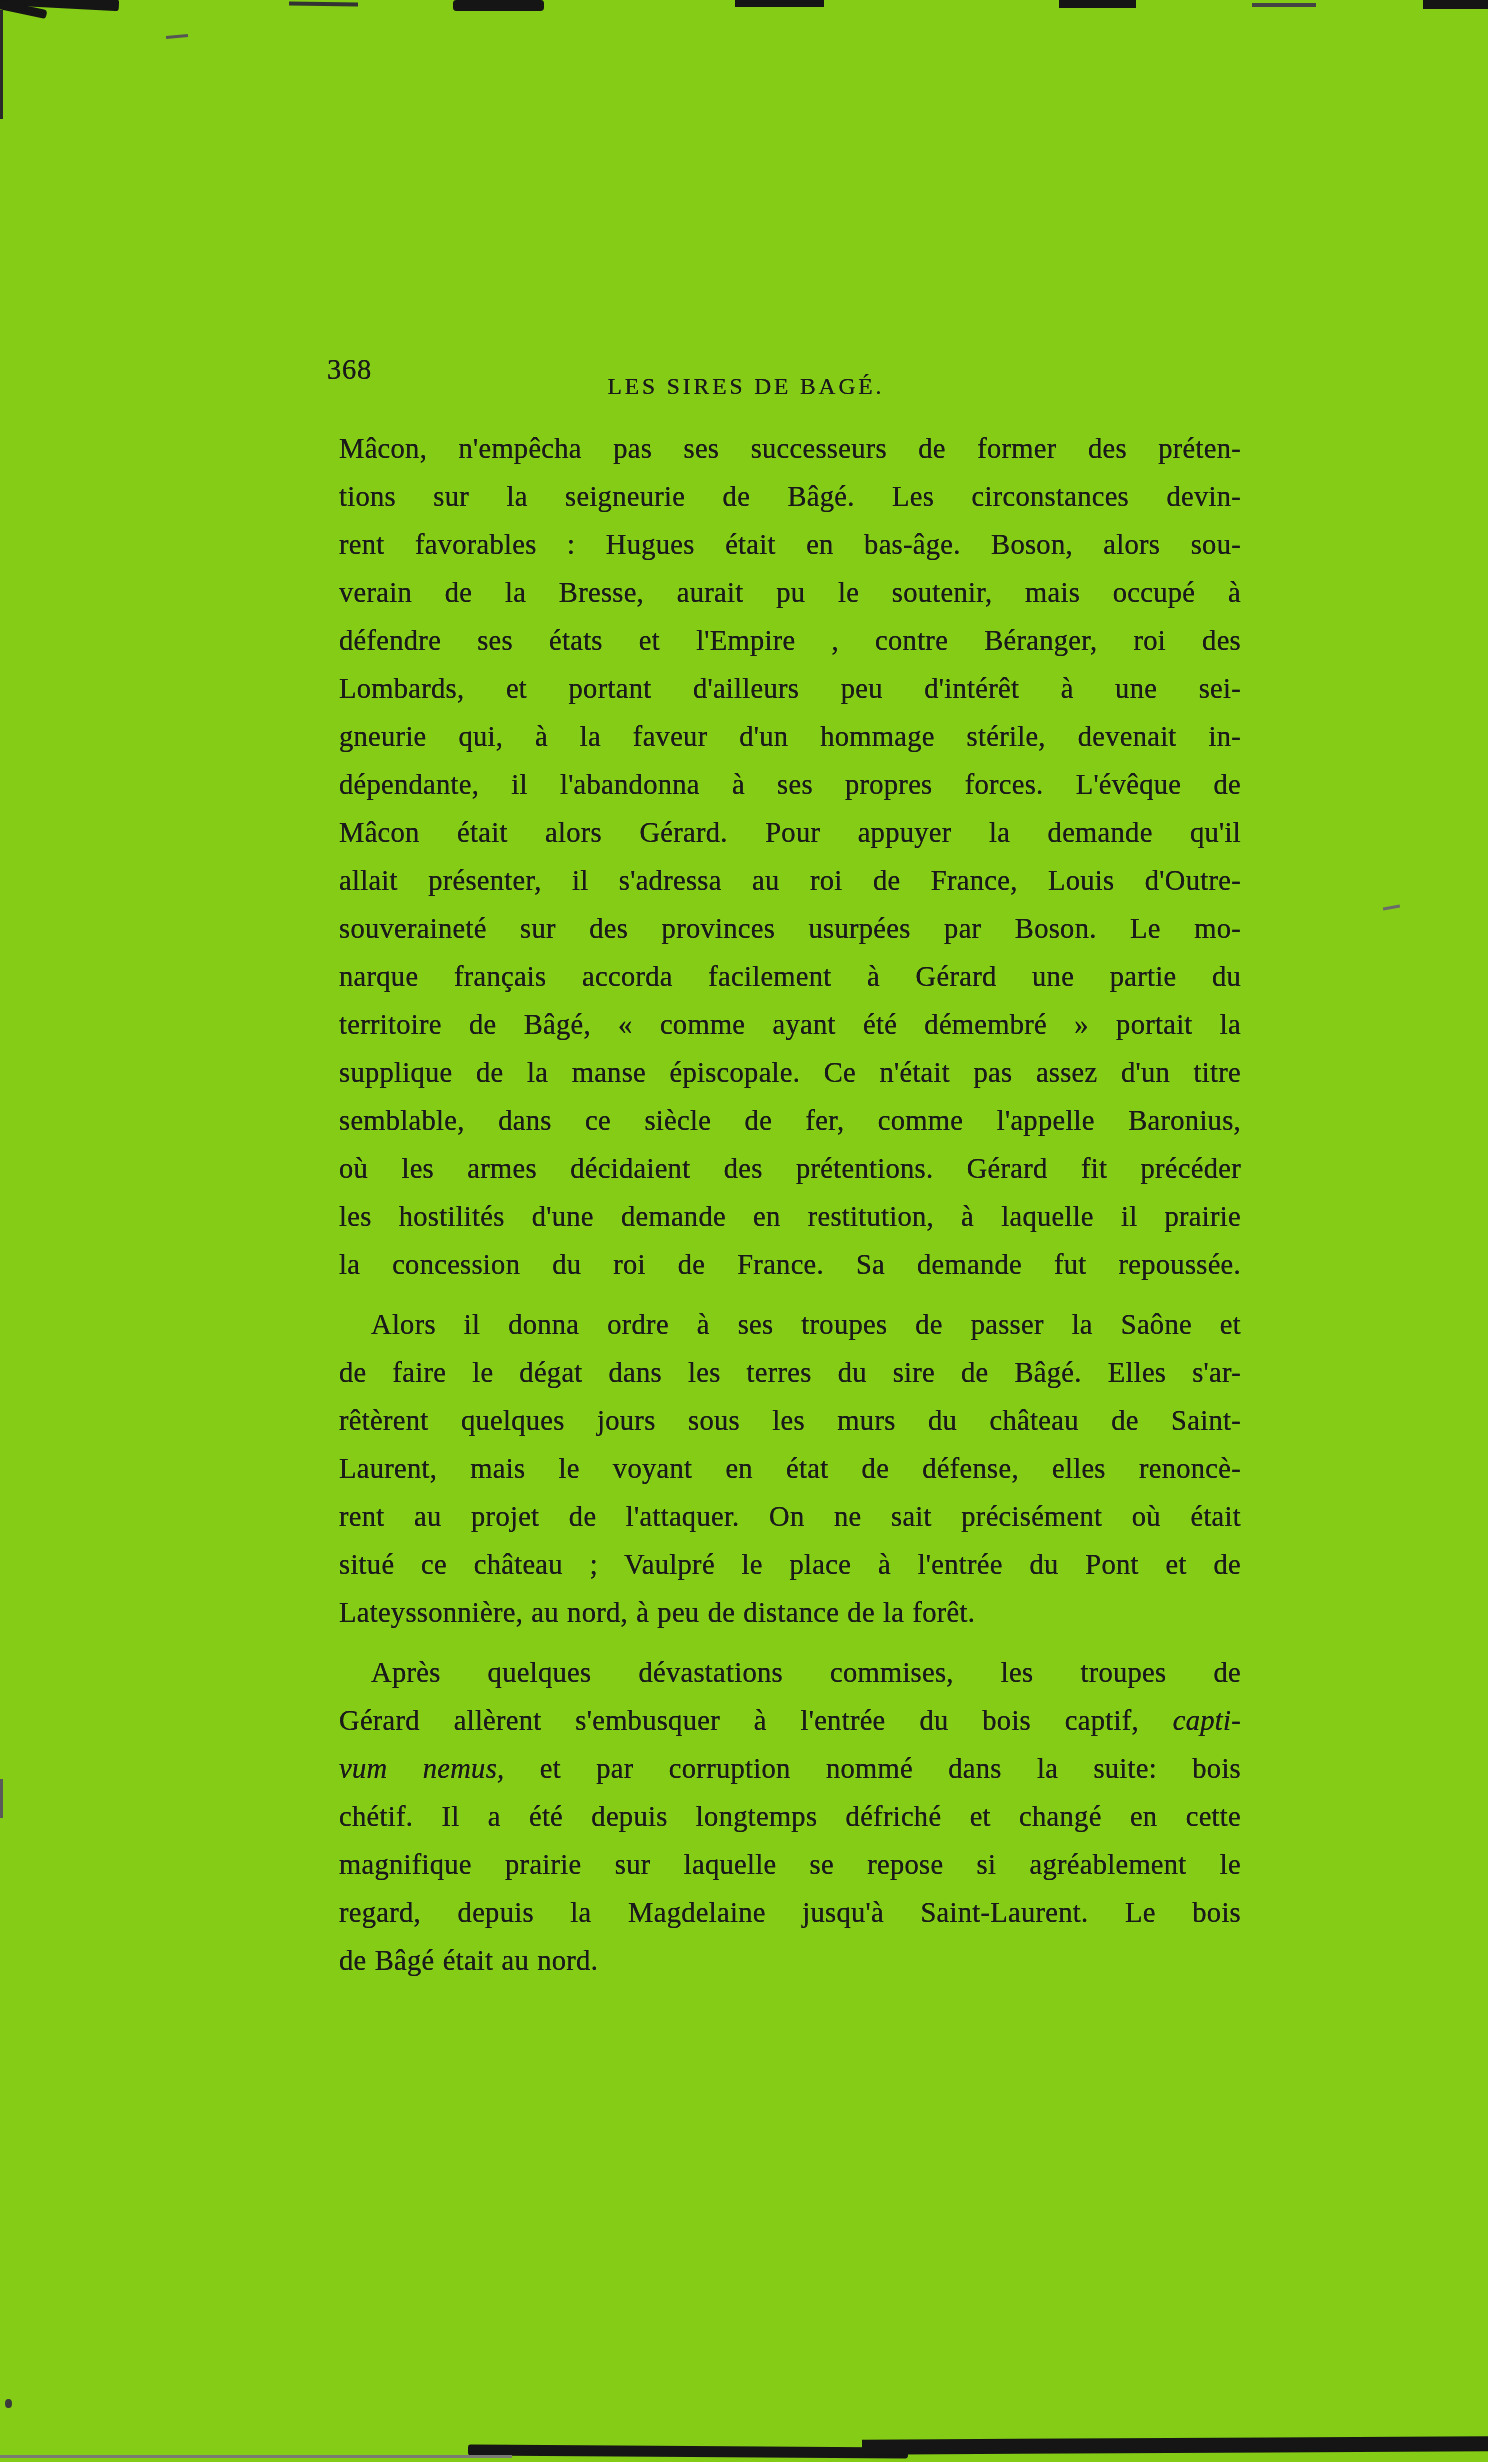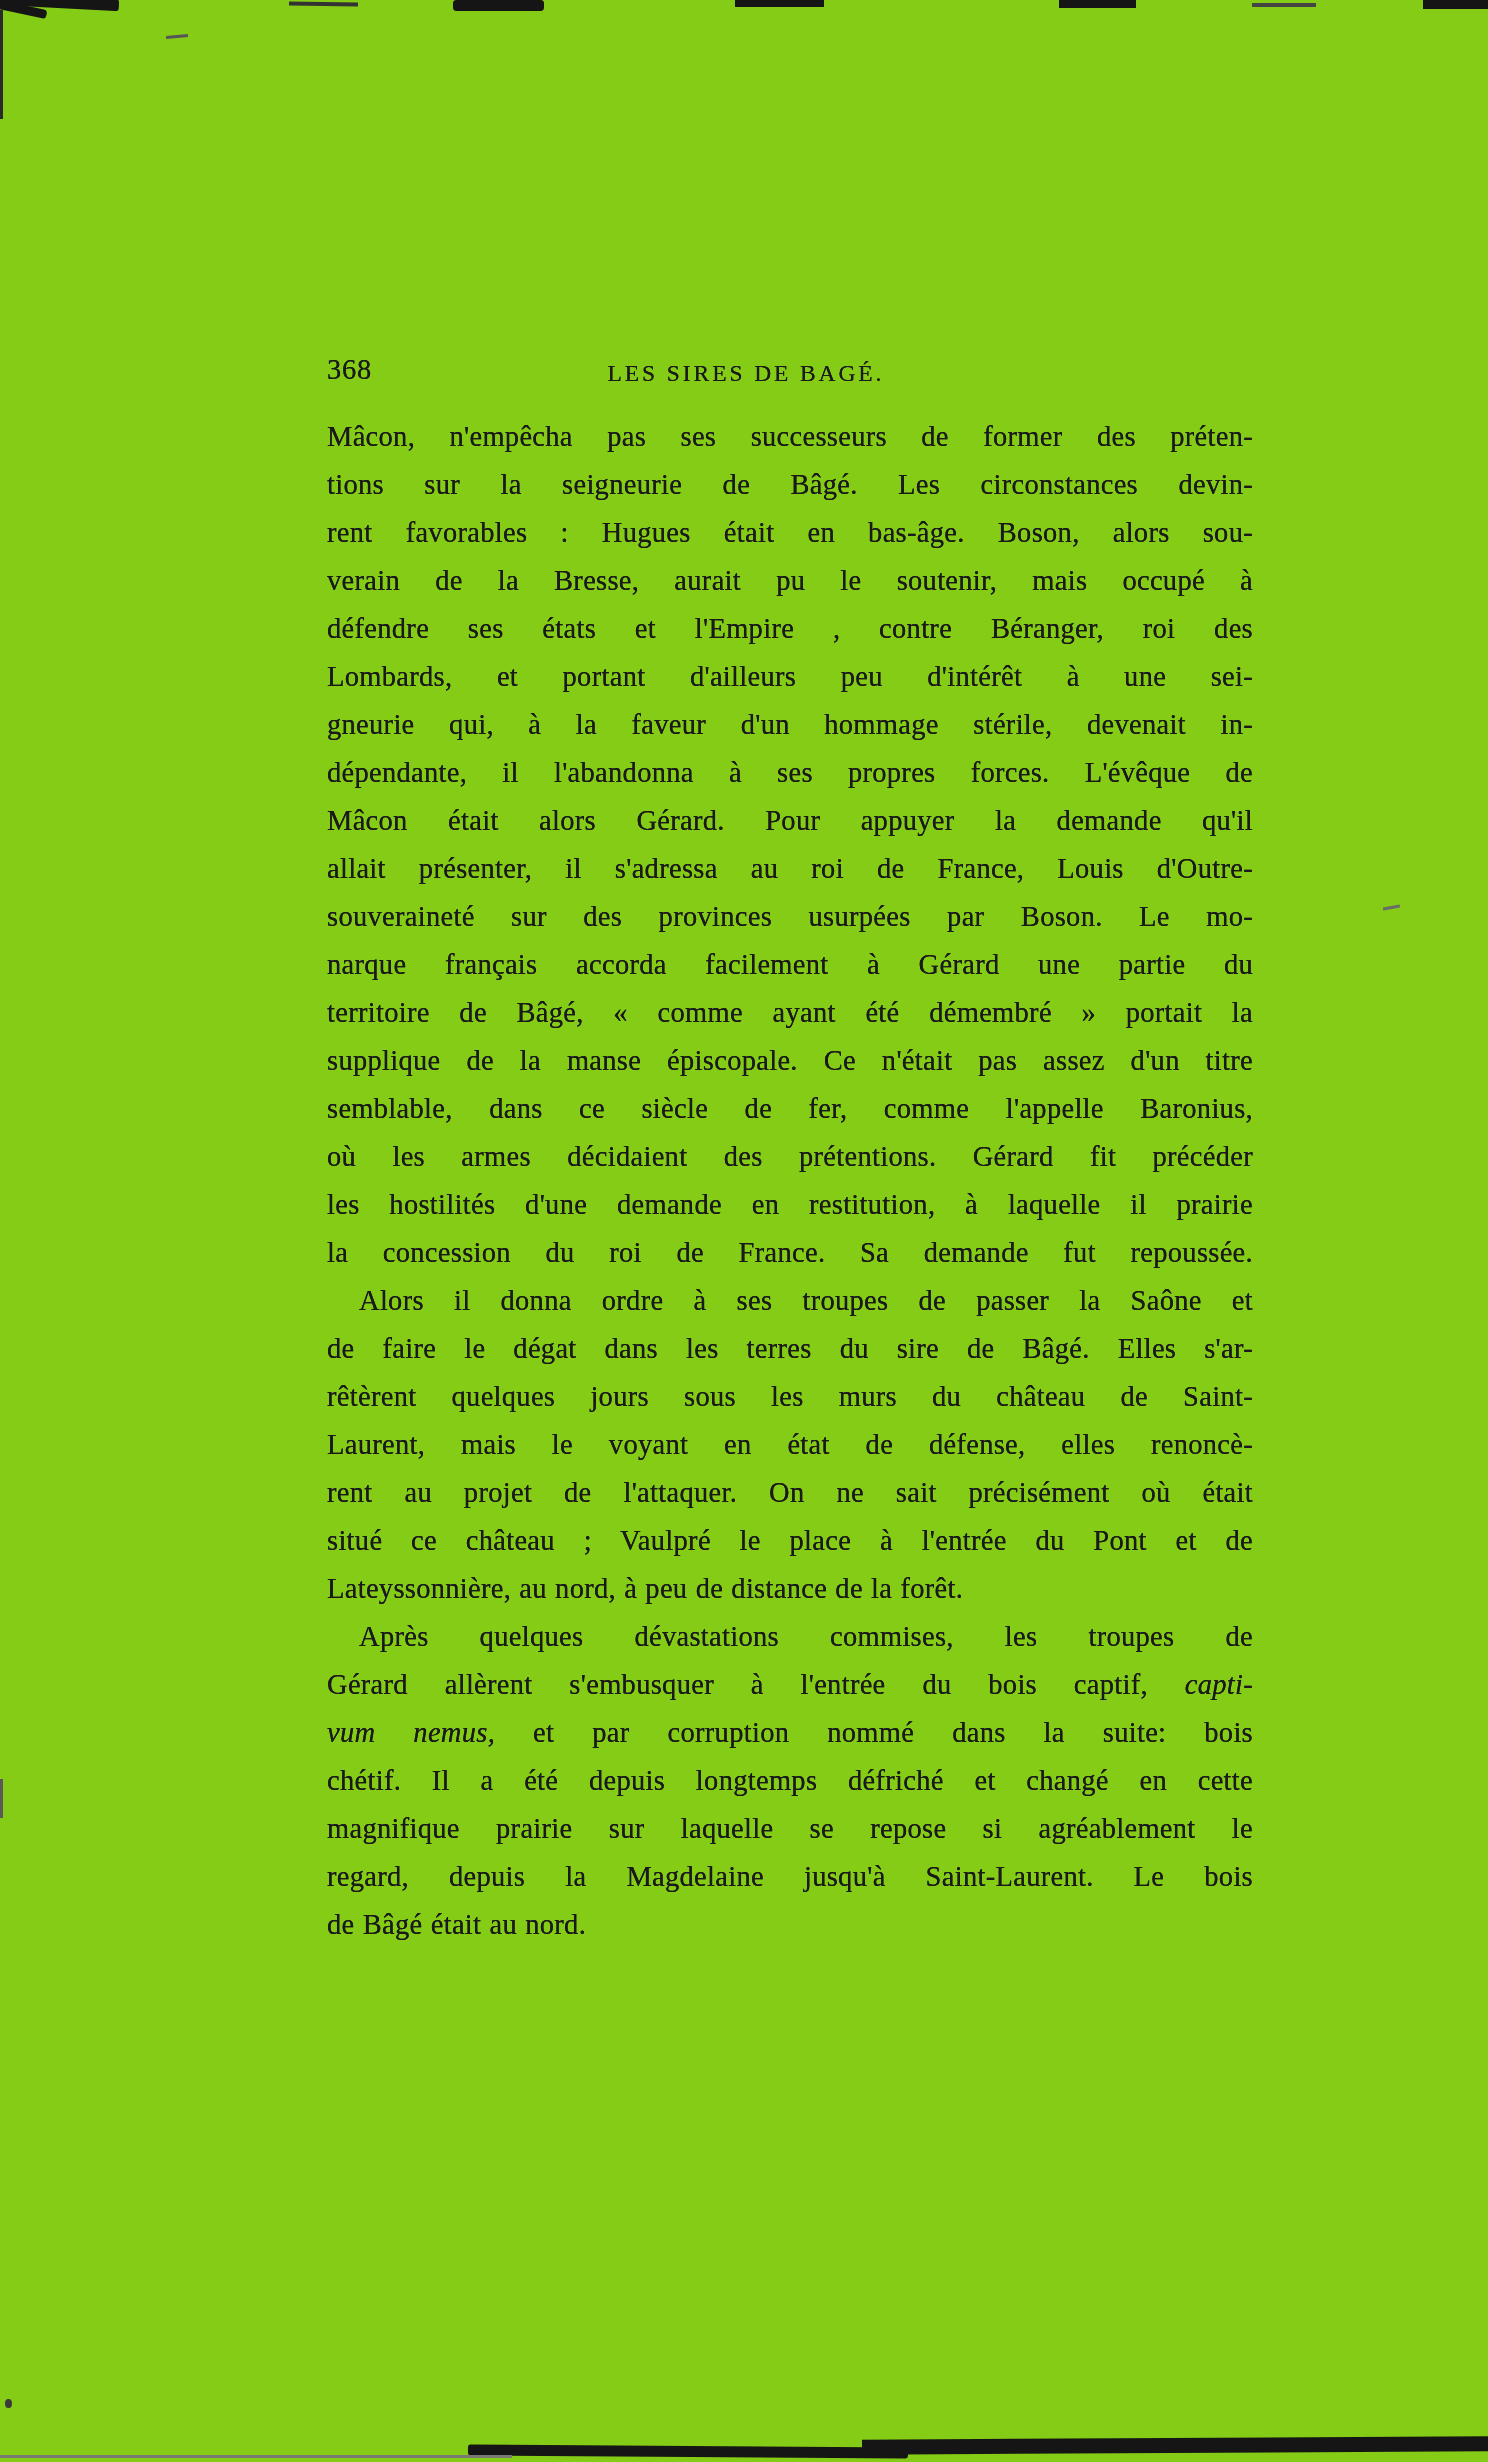--- a/index.html
+++ b/index.html
@@ -29,39 +29,39 @@
     left: 0;
     top: 1.7px;
     font-size: 28.5px;
     letter-spacing: 0.8px;
     text-shadow: 0 0 0.5px currentColor;
   }
   .running-title {
     position: absolute;
     left: calc(50% - 44px);
     transform: translateX(-50%);
-    top: 8px;
+    top: 21px;
     font-size: 23.5px;
     letter-spacing: 2.9px;
     white-space: nowrap;
     text-shadow: 0 0 0.5px currentColor;
   }
   
   .bodytext {
     position: absolute;
     left: 327px;
     top: 413px;
     width: 926px;
     font-size: 28.5px;
     line-height: 48px;
     letter-spacing: 0.3px;
     word-spacing: 0.8px;
     text-shadow: 0 0 0.6px currentColor;
   }
-  .para { margin: 0; }
+  .para { margin: 12px; }
   .line {
     text-align: justify;
     text-align-last: justify;
     white-space: normal;
   }
   .line.last {
     text-align: center;
     text-align-last: left;
     font-family: Liberation Serif, serif;
   }

